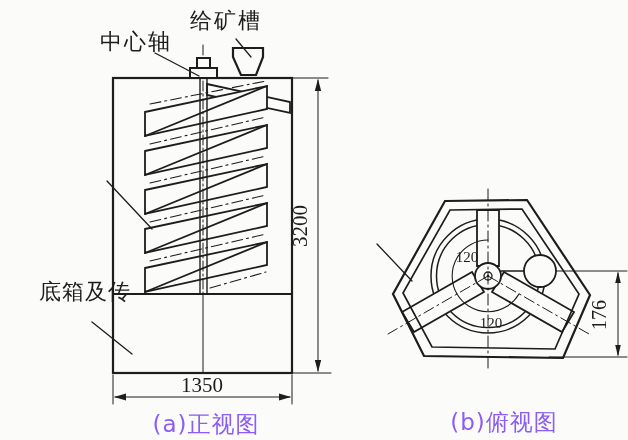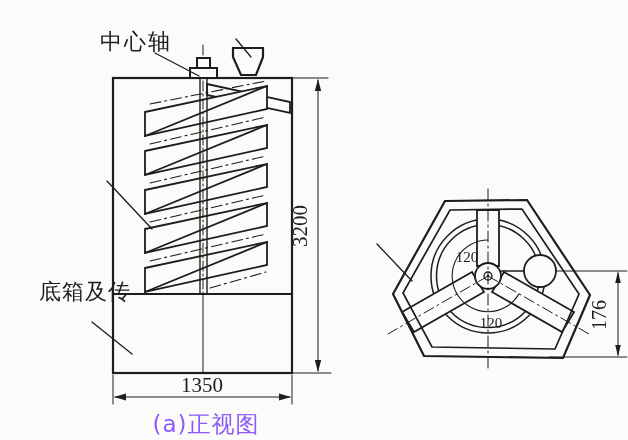--- a/index.html
+++ b/index.html
@@ -148,23 +148,25 @@
     <line x1="377" y1="244" x2="412" y2="281" stroke-width="1.3"></line>
 
     <text x="467" y="262" text-anchor="middle" font-family="Liberation Serif, serif" font-size="15" fill="#1d1d1b" stroke="none">120</text>
     <text x="491" y="328" text-anchor="middle" font-family="Liberation Serif, serif" font-size="15" fill="#1d1d1b" stroke="none">120</text>
     <text transform="translate(606,315) rotate(-90)" text-anchor="middle" font-family="Liberation Serif, serif" font-size="20" fill="#1d1d1b" stroke="none">176</text>
   </g>
 </svg>
 
 <div class="cn-label" style="left:100px;top:29px;">中心轴</div>
 
+<div class="cn-label" style="left:190px;top:8px;">给矿槽</div>
 
 
 <div class="cn-label two-line" style="left:0px;top:279px;width:104px;letter-spacing:1px;margin-left:33px;">
   <span>底箱及传</span><br>
 </div>
 
 
 <div class="caption" style="left:146px;top:409px;width:120px;">(a)正视图</div>
 
+<div class="caption" style="left:440px;top:407px;width:128px;">(b)俯视图</div>
 
 </div>
 
 </body></html>

